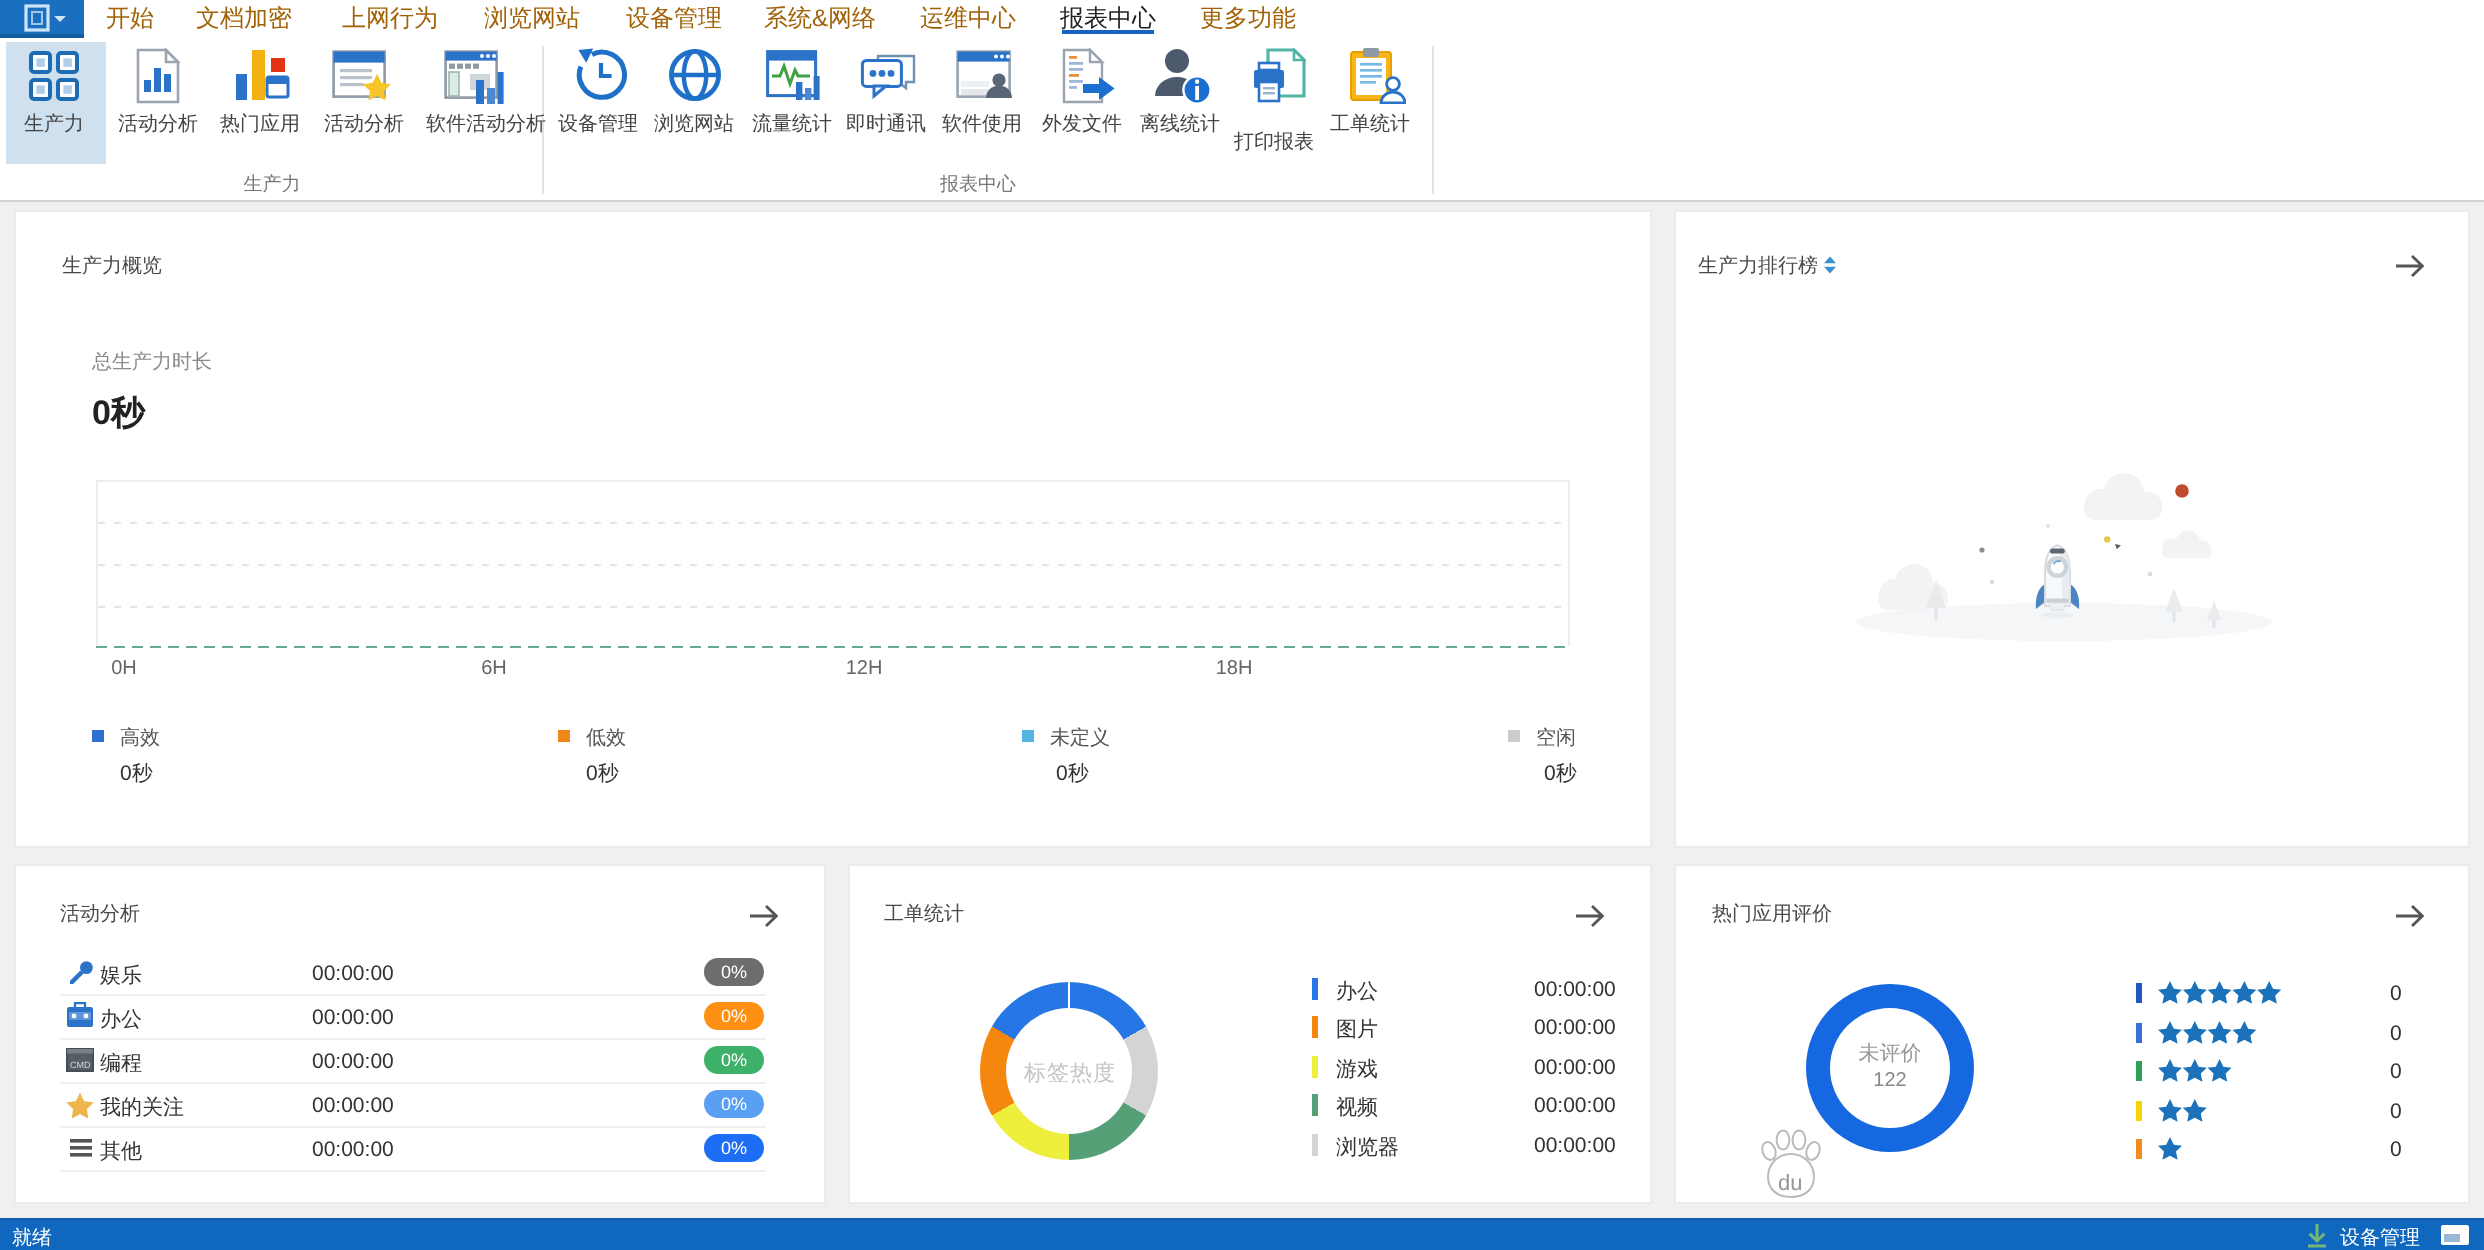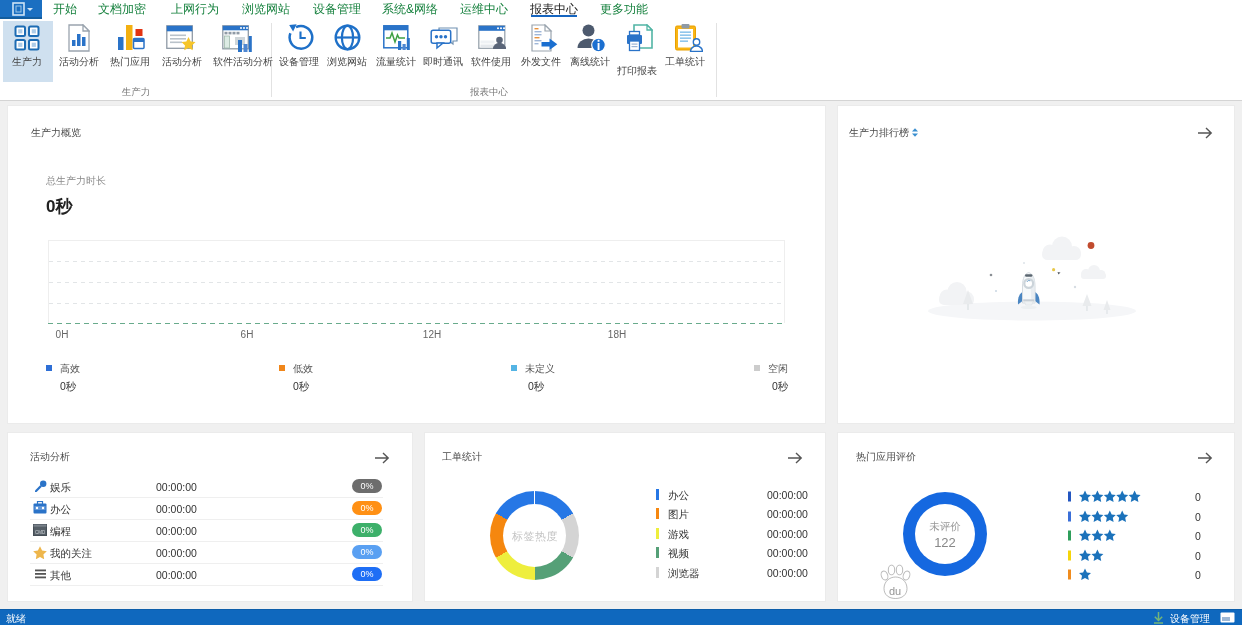--- a/index.html
+++ b/index.html
@@ -2,21 +2,21 @@
 <html><head>
 <meta charset="utf-8">
 <style>
   html,body{margin:0;padding:0;}
   body{width:1242px;height:625px;overflow:hidden;position:relative;
        font-family:"Liberation Sans",sans-serif;background:#f0f0f0;}
   .abs{position:absolute;}
   
   #menubar{left:0;top:0;width:1242px;height:19px;background:#fff;}
   #appbtn{left:0;top:0;width:42px;height:19px;background:#1b6fc1;border-bottom:2px solid #135d9e;box-sizing:border-box;}
-  .mitem{top:1px;font-size:12px;color:#15803d;white-space:nowrap;}
+  .mitem{top:1px;font-size:12px;color:#a16207;white-space:nowrap;}
   #tabline{left:531px;top:15px;width:46px;height:2px;background:#1565c0;}
   
   #ribbon{left:0;top:19px;width:1242px;height:82px;background:#fff;border-bottom:1px solid #d4d4d4;box-sizing:border-box;}
   #selbtn{left:3px;top:2px;width:50px;height:61px;background:#cfe0ef;}
   .rlabel{top:36px;font-size:10px;color:#444;white-space:nowrap;transform:translateX(-50%);}
   .rgroup{top:66px;font-size:9.5px;color:#777;transform:translateX(-50%);}
   .rdivider{top:4px;width:1px;height:74px;background:#e2e2e2;}
   
   .card{background:#fff;border:1px solid #ebebeb;box-sizing:border-box;}
   .ctitle{font-size:10px;color:#4a4a4a;white-space:nowrap;}
@@ -396,21 +396,21 @@
 </div>
 
 <div class="abs card" style="left:837px;top:432px;width:398px;height:170px;"></div>
 <div class="abs ctitle" style="left:856px;top:450px">热门应用评价</div>
 <svg class="abs arrow" style="left:1197px;top:451px" viewBox="0 0 16 14">
   <path d="M1 7 H14 M9 2 L14.2 7 L9 12" stroke="#555" stroke-width="1.4" fill="none"></path>
 </svg>
 <div class="abs" style="left:903px;top:492px;width:84px;height:84px;border-radius:50%;background:#1568e0;"></div>
 <div class="abs" style="left:915px;top:504px;width:60px;height:60px;border-radius:50%;background:#fff;"></div>
 <div class="abs" style="left:915px;top:520px;width:60px;text-align:center;font-size:10.5px;color:#999;">未评价</div>
-<div class="abs" style="left:915px;top:535px;width:60px;text-align:center;font-size:13px;color:#888;">122</div>
+<div class="abs" style="left:915px;top:535px;width:60px;text-align:center;font-size:10px;color:#888;">122</div>
 <div id="raterows" class="abs" style="left:0;top:0;width:1242px;height:625px">
 <svg class="abs" style="left:1067px;top:490px" width="140" height="13" viewBox="0 0 140 13">
   <rect x="1" y="1.5" width="3" height="10" fill="#2356c0"></rect>
   <g fill="#1b72bb" transform="translate(12,0)">
     <path id="st" d="M6 0.5 L7.9 4.4 L12 4.9 L9 7.8 L9.8 11.9 L6 9.9 L2.2 11.9 L3 7.8 L0 4.9 L4.1 4.4 Z"></path>
     <use href="#st" x="12.4"></use>
         <use href="#st" x="24.8"></use>
         <use href="#st" x="37.2"></use>
         <use href="#st" x="49.6"></use>
   </g>

